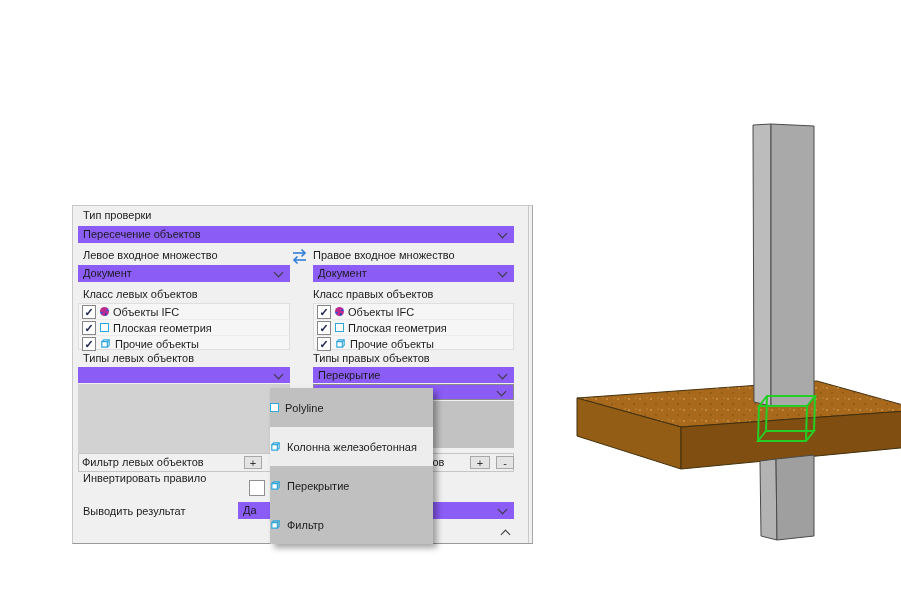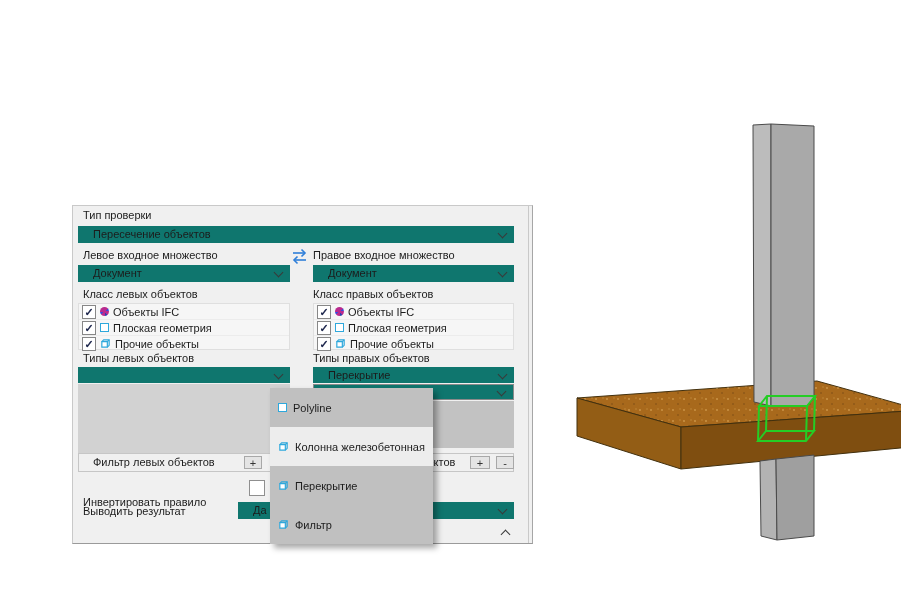--- a/index.html
+++ b/index.html
@@ -8,55 +8,55 @@
 
   
   #viewport{position:absolute;left:0;top:0;width:901px;height:600px;}
 
   
   .panel{position:absolute;left:28px;top:205px;width:461px;height:339px;box-sizing:border-box;
          background:#f0f0f0;border:1px solid #c9c9c9;border-right:1px solid #a6a6a6;
          border-bottom:1px solid #9a9a9a;z-index:2;}
   .panel::after{content:"";position:absolute;top:0;bottom:0;right:3px;width:1px;background:#c9c9c9;}
   .lbl{position:absolute;white-space:nowrap;color:#1c1c1c;}
-  .combo{position:absolute;background:#0f766e;line-height:17px;height:17px;padding-left:15px;
+  .combo{position:absolute;background:#8b5cf6;line-height:17px;height:17px;padding-left:5px;
          box-sizing:border-box;white-space:nowrap;overflow:hidden;}
   .combo .chev{position:absolute;right:8px;top:4px;}
   .chev{display:inline-block;width:6px;height:6px;border-right:1.6px solid #3a3a3a;
         border-bottom:1.6px solid #3a3a3a;transform:rotate(45deg);}
   .chev.up{transform:rotate(225deg);}
   .classlist{position:absolute;background:#f6f6f6;border:1px solid #dfdfdf;box-sizing:border-box;}
   .crow{display:flex;align-items:center;height:15px;padding-left:3px;gap:4px;
         border-bottom:1px solid #ececec;}
   .crow:last-child{border-bottom:none;}
   .cb{display:inline-flex;align-items:center;justify-content:center;width:12px;height:12px;
       background:#ffffff;border:1px solid #878787;font-size:11px;font-weight:bold;
       color:#20294f;line-height:12px;flex:none;}
   .sphere{display:inline-block;width:9px;height:9px;border-radius:50%;flex:none;
       background:conic-gradient(#b92a8e 0 14%,#3a4bd8 14% 22%,#b92a8e 22% 40%,#2d3fb0 40% 50%,#b92a8e 50% 64%,#3a4bd8 64% 74%,#b92a8e 74% 100%);}
   .sq{display:inline-block;width:7px;height:7px;border:1.5px solid #2ea8dc;background:#fff;flex:none;}
   .ic{width:11px;height:11px;flex:none;}
   .listbox{position:absolute;background:#d2d2d2;}
   .listbox.dark{background:#c2c2c2;}
   .combo.focused{border:1px solid #8a8a8a;}
   .filterrow{position:absolute;border:1px solid #c6c6c6;box-sizing:border-box;height:19px;}
-  .filterrow .lbl{left:14px;top:2px;}
+  .filterrow .lbl{left:3px;top:2px;}
   .mini-btn{position:absolute;top:2px;height:13px;box-sizing:border-box;background:#e4e4e4;
             border:1px solid #a8a8a8;font-size:11px;line-height:10px;text-align:center;
             color:#333;padding:0;}
   .checkbox{position:absolute;width:16px;height:16px;background:#ffffff;border:1px solid #8f8f8f;
             box-sizing:border-box;}
   .swap{position:absolute;left:218px;top:42px;width:17px;height:17px;}
   .collapse-btn{position:absolute;left:422px;top:320px;width:20px;height:16px;
                 display:flex;align-items:center;justify-content:center;background:transparent;}
 
   
   .popup{position:absolute;left:226px;top:388px;width:163px;height:156px;background:#c0c0c0;
          box-shadow:4px 4px 6px rgba(0,0,0,.35);z-index:9;display:flex;flex-direction:column;}
-  .pitem{flex:1;display:flex;align-items:center;gap:6px;padding-left:8px;white-space:nowrap;}
+  .pitem{flex:1;display:flex;align-items:center;gap:6px;white-space:nowrap;}
   .pitem.hl{background:#ededed;align-items:center;}
 </style>
 </head>
 <body>
 
 <div id="stage">
 
   <svg width="0" height="0" style="position:absolute" aria-hidden="true">
     <defs>
       <symbol id="cube" viewBox="0 0 12 12">
@@ -193,21 +193,21 @@
     <div class="filterrow" style="left:5px;top:247px;width:212px">
       <div class="lbl">Фильтр левых объектов</div>
       <button class="mini-btn" style="left:165px;width:18px">+</button>
     </div>
     <div class="filterrow" style="left:240px;top:247px;width:201px">
       <div class="lbl">Фильтр правых объектов</div>
       <button class="mini-btn" style="left:156px;width:20px">+</button>
       <button class="mini-btn" style="left:182px;width:18px">-</button>
     </div>
 
-    <div class="lbl" style="left:10px;top:290px">Инвертировать правило</div>
+    <div class="lbl" style="left:10px;top:266px">Инвертировать правило</div>
     <div class="checkbox" style="left:176px;top:274px"></div>
 
     <div class="lbl" style="left:10px;top:299px">Выводить результат</div>
     <div class="combo" style="left:165px;top:296px;width:276px">
       <span>Да</span>
       <span class="chev"></span>
     </div>
 
     <div class="collapse-btn">
       <span class="chev up"></span>

